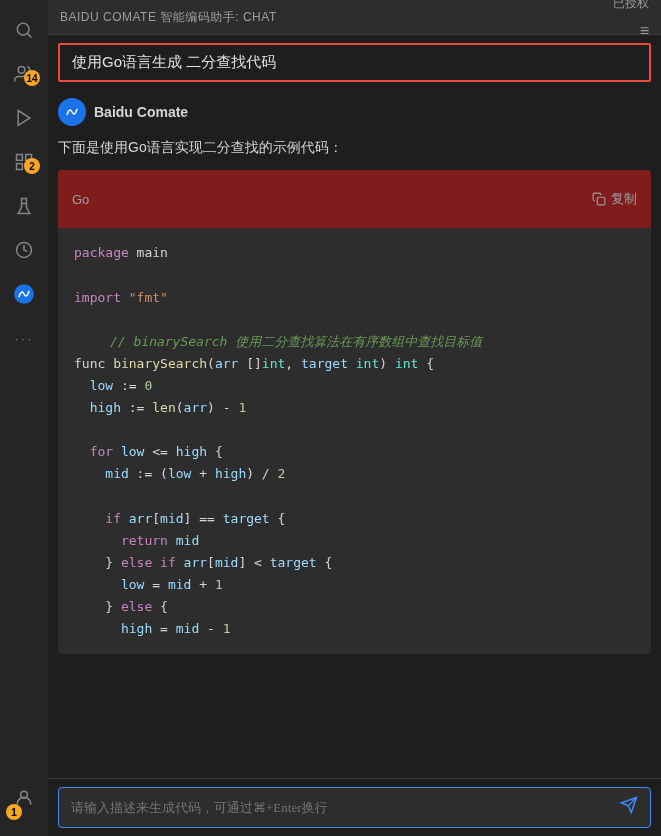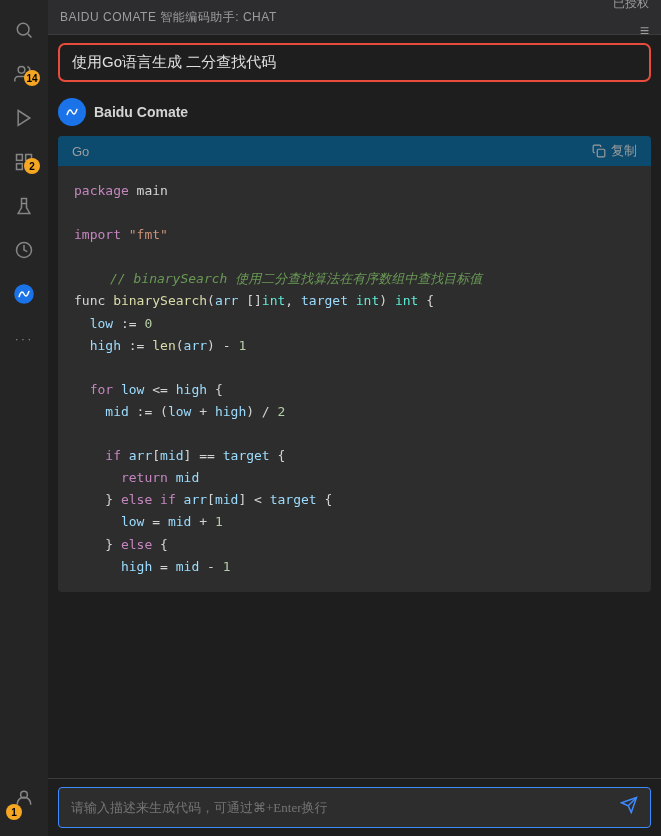--- a/index.html
+++ b/index.html
@@ -101,21 +101,21 @@
       color: #9d9d9d;
       cursor: pointer;
     }
 
     
     .search-bar {
       background: #1e1e1e;
       border: 2px solid #e74c3c;
       margin: 8px 10px;
       padding: 8px 12px;
-      border-radius: 7px;
+      border-radius: 2px;
       flex-shrink: 0;
     }
     .search-bar-text {
       color: #e0e0e0;
       font-size: 15px;
       font-weight: 500;
     }
 
     
     .chat-area {
@@ -163,22 +163,22 @@
     
     .code-block {
       background: #2d2d2d;
       border-radius: 4px;
       overflow: hidden;
     }
     .code-header {
       display: flex;
       align-items: center;
       justify-content: space-between;
-      padding: 6px 14px;
-      background: #0c4a6e;
+      padding: 20px 14px;
+      background: #7f1d1d;
     }
     .code-lang {
       font-size: 13px;
       color: #9d9d9d;
     }
     .code-copy {
       display: flex;
       align-items: center;
       gap: 5px;
       font-size: 13px;
@@ -342,20 +342,21 @@
     <div class="message">
       <div class="message-header">
         <div class="bot-avatar">
           <svg width="22" height="22" viewBox="0 0 36 36" fill="none">
             <circle cx="18" cy="18" r="16" fill="#1a73e8"></circle>
             <path d="M10 22 Q14 10 18 18 Q22 26 26 14" stroke="#fff" stroke-width="2.5" fill="none" stroke-linecap="round"></path>
           </svg>
         </div>
         <span class="bot-name">Baidu Comate</span>
       </div>
+      <div class="message-intro">下面是使用Go语言实现二分查找的示例代码：</div>
 
       <div class="code-block">
         <div class="code-header">
           <span class="code-lang">Go</span>
           <div class="code-copy">
             <svg width="14" height="14" viewBox="0 0 24 24" fill="none" stroke="currentColor" stroke-width="2">
               <rect x="9" y="9" width="13" height="13" rx="2"></rect>
                 <path d="M5 15H4a2 2 0 0 1-2-2V4a2 2 0 0 1 2-2h9a2 2 0 0 1 2 2v1"></path>
             </svg>
             <span>复制</span>

